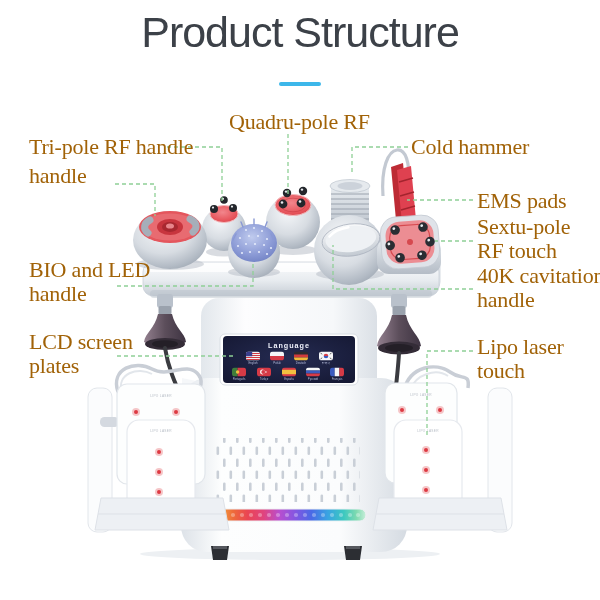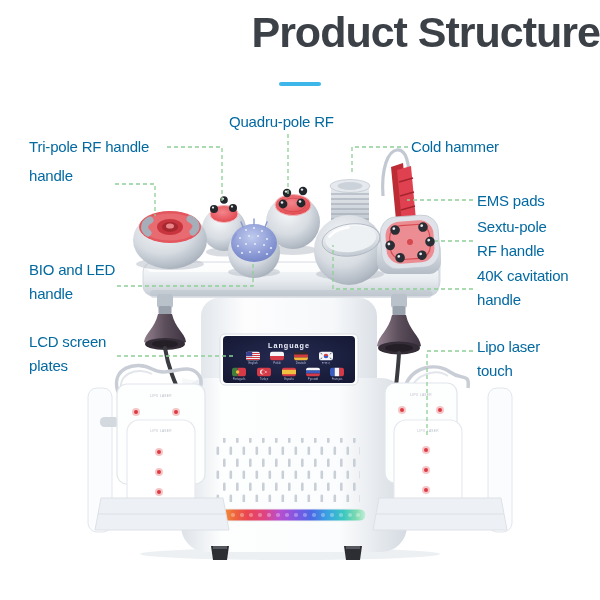--- a/index.html
+++ b/index.html
@@ -1,24 +1,24 @@
 <!DOCTYPE html>
 <html><head>
 <meta charset="utf-8">
 <style>
   html,body{margin:0;padding:0;background:#ffffff;}
   #stage{position:relative;width:600px;height:600px;background:#ffffff;overflow:hidden;
          font-family:"Liberation Sans", sans-serif;}
   #machine-svg{position:absolute;left:0;top:0;width:600px;height:600px;}
-  .page-title{position:absolute;left:0;top:8px;width:600px;text-align:right;
-              font-size:43px;font-weight:700;letter-spacing:-1px;color:#3c4148;}
+  .page-title{position:absolute;left:0;top:8px;width:600px;text-align:center;
+              font-size:43px;font-weight:400;letter-spacing:-1px;color:#3c4148;}
   .title-underline{position:absolute;left:279px;top:82px;width:42px;height:4px;
                    background:#3db7ea;border-radius:2px;}
-  .lbl{position:absolute;font-size:15px;line-height:24px;color:#0369a1;white-space:nowrap;
-       letter-spacing:-0.2px;}
+  .lbl{position:absolute;font-size:22px;line-height:24px;color:#a16207;white-space:nowrap;
+       letter-spacing:-0.2px;font-family:Liberation Serif, serif;}
   .lbl div{white-space:nowrap;}
   .flag-label{font-size:2.8px;fill:#b8bfdd;text-anchor:middle;}
   .screen-title{font-size:7.2px;font-weight:bold;fill:#eef0fa;letter-spacing:1px;text-anchor:middle;}
   .plate-badge{font-size:3.2px;fill:#b6bcc5;text-anchor:middle;letter-spacing:.3px;}
 </style>
 </head>
 <body>
 
 <div id="stage">
 
@@ -431,21 +431,21 @@
     <div>Tri-pole RF handle</div>
   </div>
   <div class="lbl" style="left:29px;top:164px">
     <div>handle</div>
   </div>
   <div class="lbl" style="left:477px;top:189px">
     <div>EMS pads</div>
   </div>
   <div class="lbl" style="left:477px;top:215px">
     <div>Sextu-pole</div>
-    <div>RF handle</div>
+    <div>RF touch</div>
   </div>
   <div class="lbl" style="left:29px;top:258px">
     <div>BIO and LED</div>
     <div>handle</div>
   </div>
   <div class="lbl" style="left:477px;top:264px">
     <div>40K cavitation</div>
     <div>handle</div>
   </div>
   <div class="lbl" style="left:29px;top:330px">

